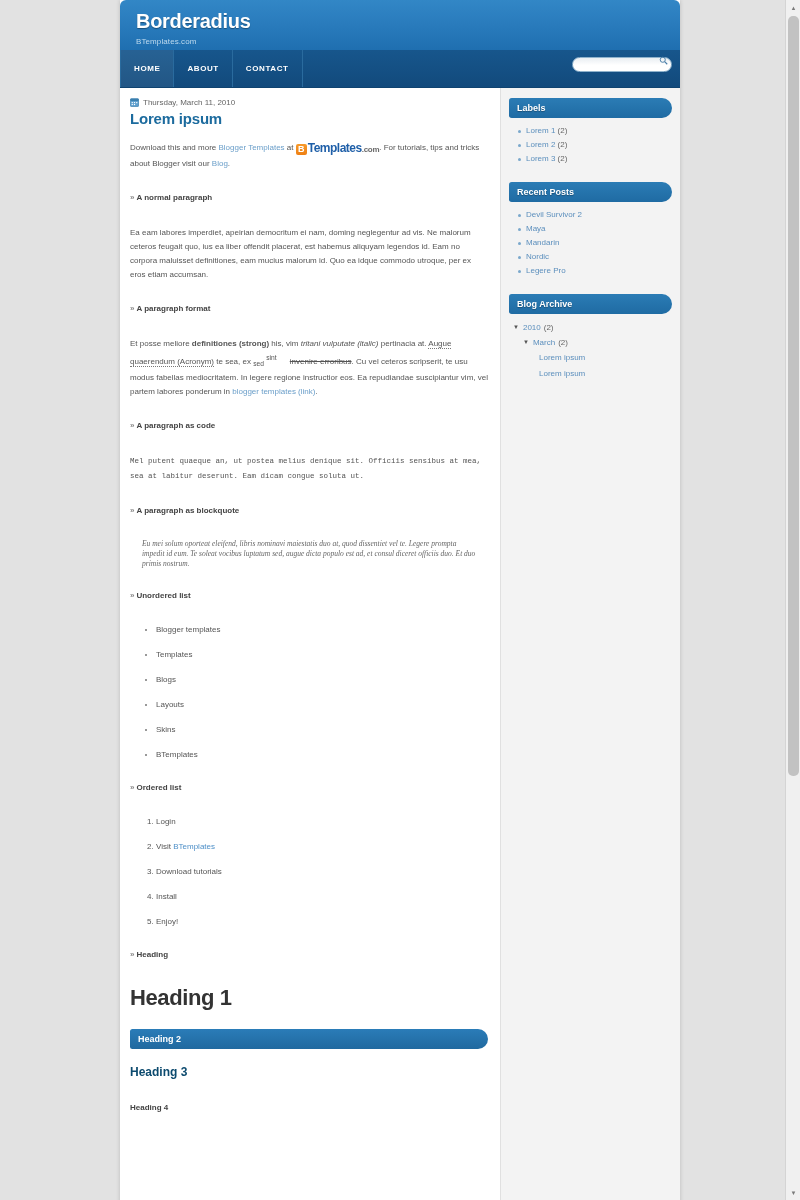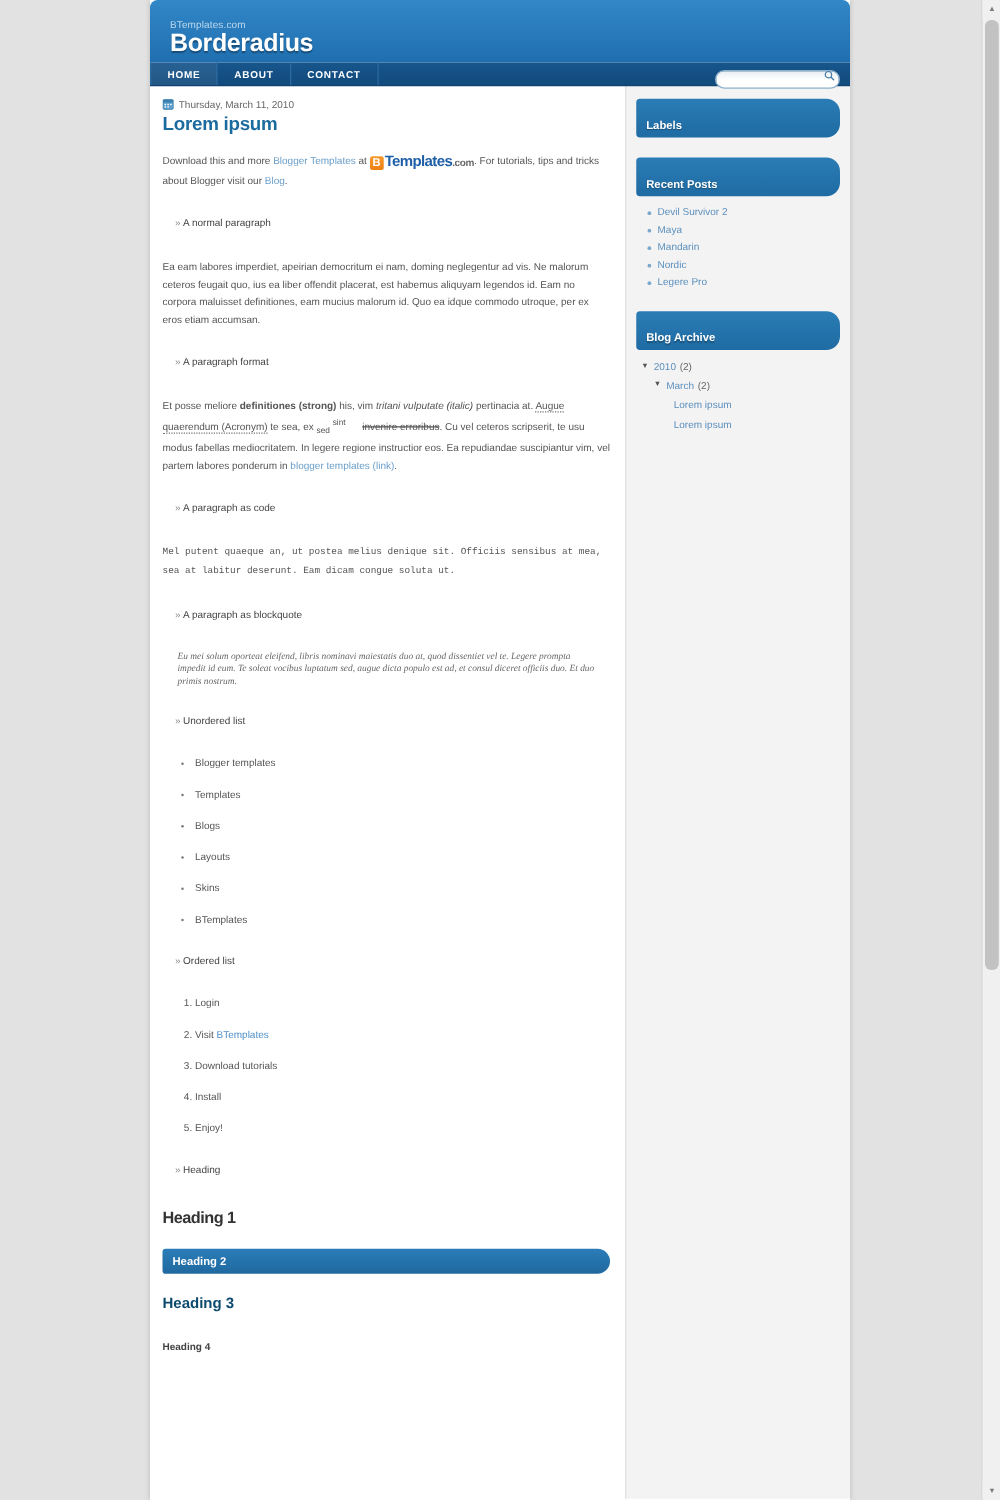--- a/index.html
+++ b/index.html
@@ -41,21 +41,21 @@
   }
   #blog-desc {
     color: #bcd9ee;
     font-size: 8px;
     margin-top: 5px;
     letter-spacing: 0.1px;
   }
 
   
   #navbar {
-    height: 19px;
+    height: 38px;
     background: linear-gradient(to bottom, #17568c 0%, #124a7c 100%);
     display: flex;
     align-items: stretch;
     border-bottom: 1px solid #0f4370;
     position: relative;
   }
   .nav-item {
     display: flex; align-items: center;
     padding: 0 13px;
     font-size: 8px;
@@ -112,22 +112,22 @@
   }
 
   .para, .sec-body {
     font-size: 8px; line-height: 14px; color: #555;
     margin: 0 0 10px 2px;
   }
   .lnk { color: #6a9ec9; text-decoration: none; cursor: pointer; }
   .lnk-blue { color: #4f90c8; text-decoration: none; cursor: pointer; }
 
   .sec-head {
-    font-size: 8px; font-weight: normal; color: #444;
-    margin: 22px 0 24px 12px;
+    font-size: 8px; font-weight: bold; color: #444;
+    margin: 22px 0 24px 2px;
   }
   .sec-head .guil { color: #888; margin-right: 2px; }
 
   
   .btlogo { display: inline-flex; align-items: baseline; vertical-align: -2px; }
   .btlogo .b {
     display: inline-block; width: 11px; height: 11px;
     background: linear-gradient(to bottom,#f79a2b,#ee7f13);
     border-radius: 2px; color: #fff; font-weight: bold;
     font-size: 9px; line-height: 11px; text-align: center;
@@ -150,37 +150,37 @@
     color: #666; margin: 0 10px 10px 14px;
   }
 
   ul.content-list, ol.content-list { margin: 0 0 10px 14px; padding-left: 14px; }
   ul.content-list li, ol.content-list li {
     font-size: 8px; color: #555; line-height: 12px; margin-bottom: 13px;
   }
   ul.content-list li::marker { color: #777; }
 
   
-  #h1-demo { font-size: 13px; font-weight: bold; color: #333; margin: 26px 0 18px 2px; letter-spacing: -0.4px; }
+  #h1-demo { font-size: 22px; font-weight: bold; color: #333; margin: 26px 0 18px 2px; letter-spacing: -0.4px; }
   #h2-demo {
     font-size: 9px; font-weight: bold; color: #fff;
     background: linear-gradient(to bottom,#2a7cb8,#20699f);
     border-radius: 3px 12px 12px 3px;
     padding: 5px 0 5px 8px;
     margin: 0 0 16px 2px;
   }
   #h3-demo { font-size: 12px; font-weight: bold; color: #0c4a6e; margin: 0 0 24px 2px; }
   #h4-demo { font-size: 8px; font-weight: bold; color: #444; margin: 0 0 10px 2px; }
 
   
   .widget { margin-bottom: 16px; }
   .widget-title {
     background: linear-gradient(to bottom,#2b7cb5,#1f6ba3);
     color: #ffffff; font-size: 9px; font-weight: bold;
-    padding: 16px 0 5px 8px;
+    padding: 5px 0 5px 8px;
     border-radius: 3px 11px 11px 3px;
     text-shadow: 0 1px 1px rgba(0,0,0,0.3);
     margin-bottom: 6px;
   }
   .widget ul { list-style: none; margin: 0; padding: 0 0 0 9px; }
   .widget li {
     font-size: 8px; line-height: 14px; color: #5c8fbd;
     position: relative; padding-left: 8px;
   }
   .widget li::before {
@@ -217,22 +217,22 @@
     width: 11px; height: 760px;
     background: #c2c2c2; border-radius: 5px;
   }
 </style>
 </head>
 <body>
 
 <div id="page-wrap">
 
   <div id="header">
+    <div id="blog-title">Borderadius</div>
     <div id="blog-desc">BTemplates.com</div>
-    <div id="blog-title">Borderadius</div>
   </div>
 
   <div id="navbar">
     <a class="nav-item active">HOME</a>
     <a class="nav-item">ABOUT</a>
     <a class="nav-item">CONTACT</a>
 
     <div id="search-wrap">
       <input id="search-input" type="text" placeholder="" style="">
       <svg id="search-icon" viewBox="0 0 12 12">
@@ -321,20 +321,25 @@
       <div id="h2-demo">Heading 2</div>
       <div id="h3-demo">Heading 3</div>
       <div id="h4-demo">Heading 4</div>
 
     </div>
 
     <div id="sidebar-col">
 
       <div class="widget">
         <div class="widget-title">Labels</div>
+        <ul>
+          <li><a>Lorem 1</a> <span class="count">(2)</span></li>
+          <li><a>Lorem 2</a> <span class="count">(2)</span></li>
+          <li><a>Lorem 3</a> <span class="count">(2)</span></li>
+        </ul>
       </div>
 
       <div class="widget">
         <div class="widget-title">Recent Posts</div>
         <ul>
           <li><a>Devil Survivor 2</a></li>
           <li><a>Maya</a></li>
           <li><a>Mandarin</a></li>
           <li><a>Nordic</a></li>
           <li><a>Legere Pro</a></li>

